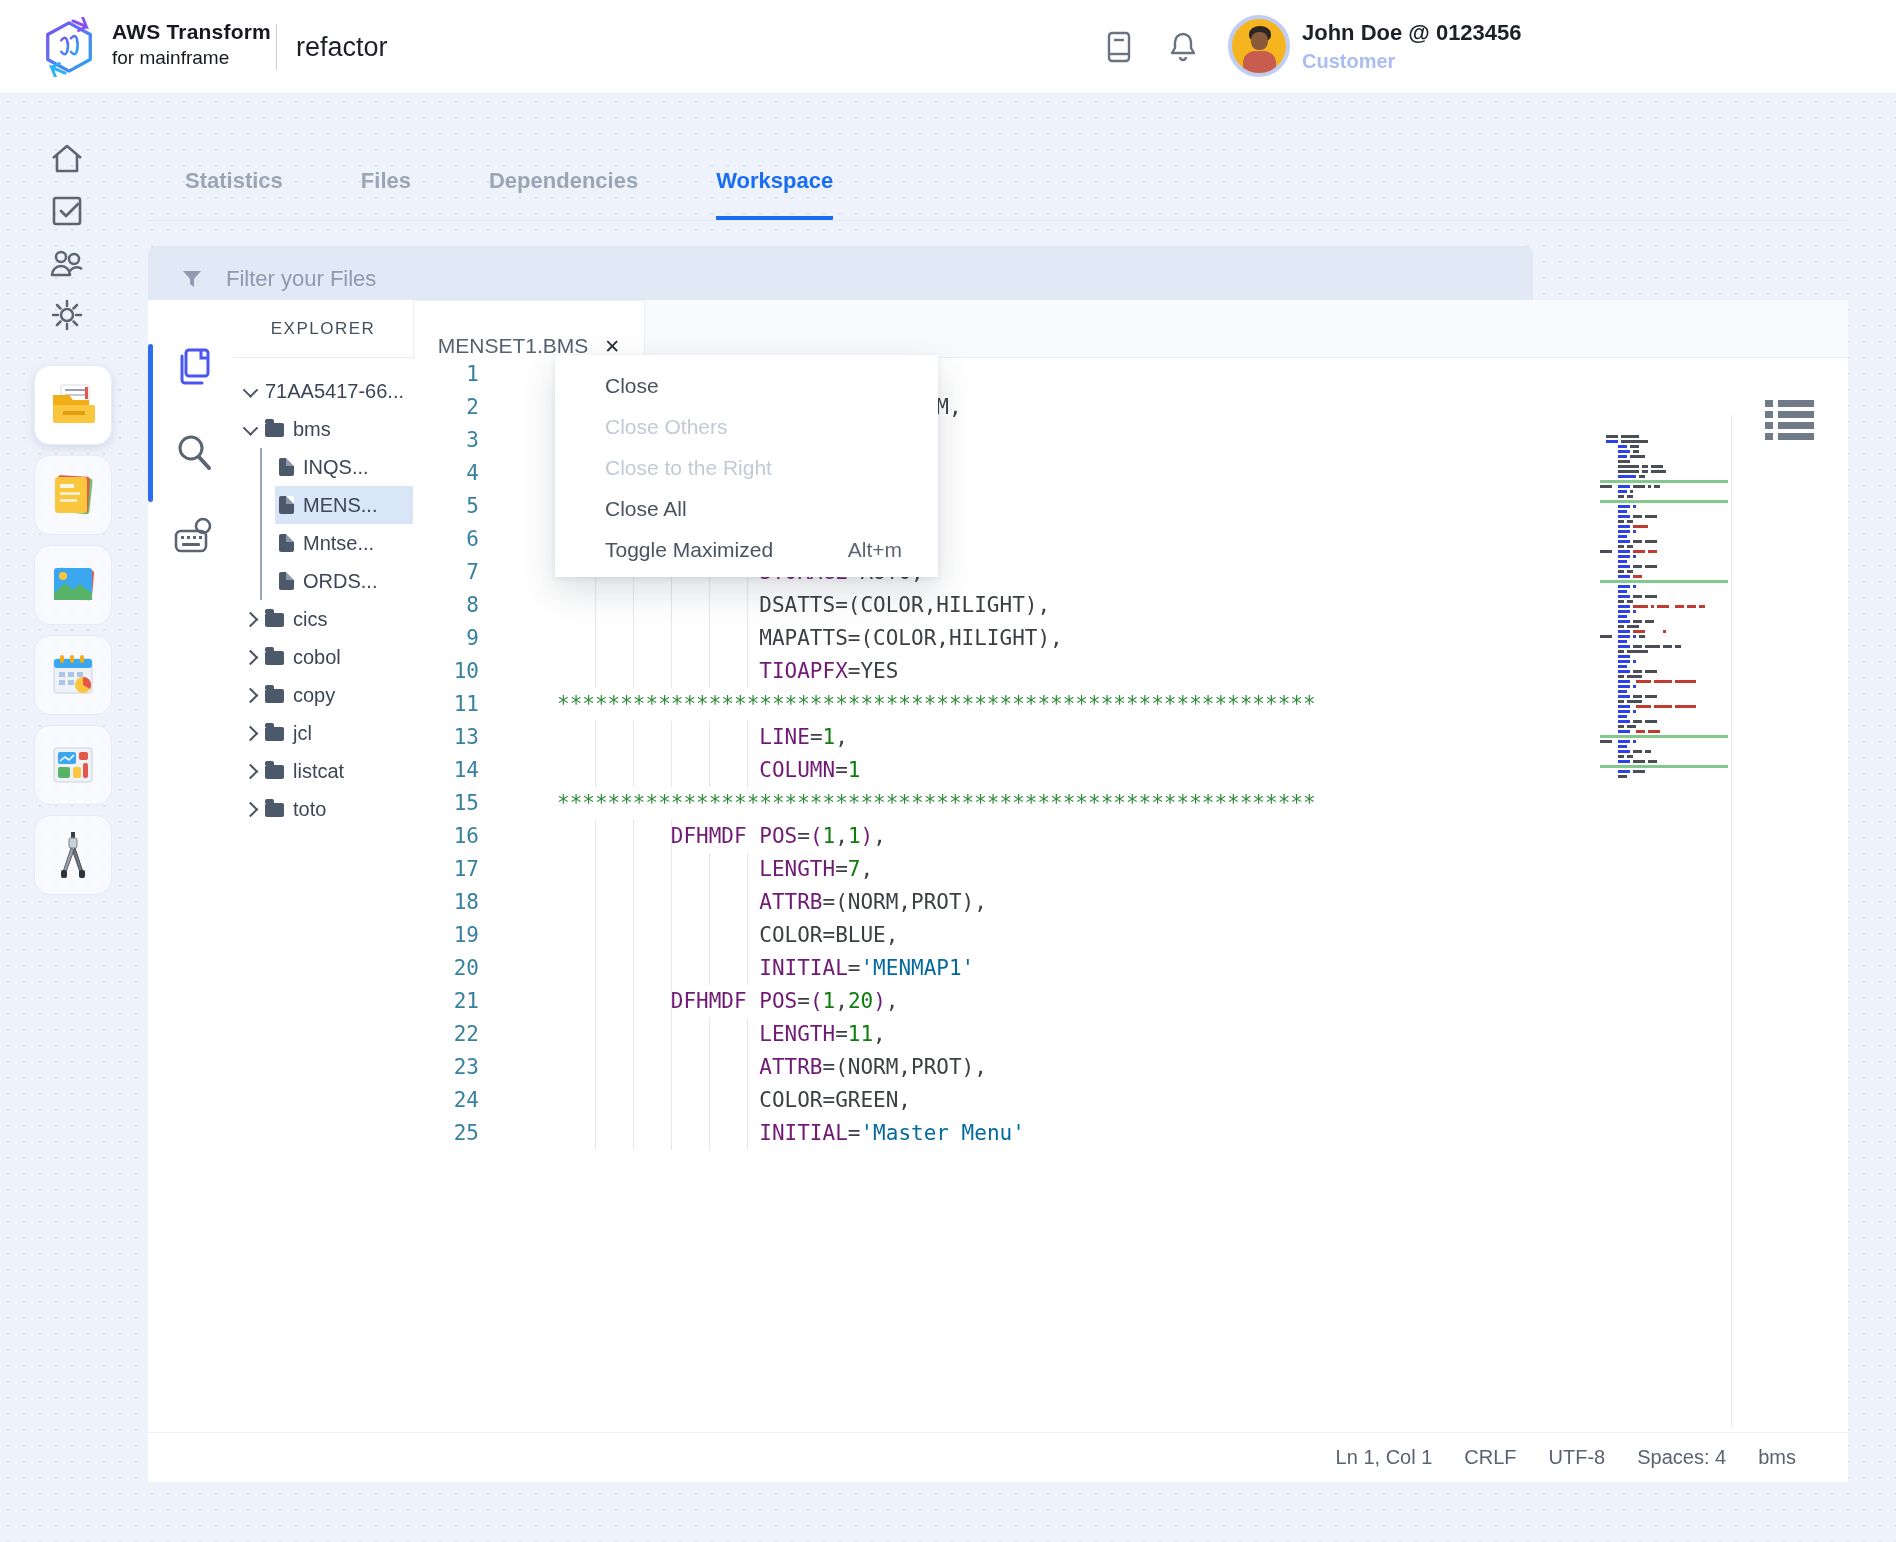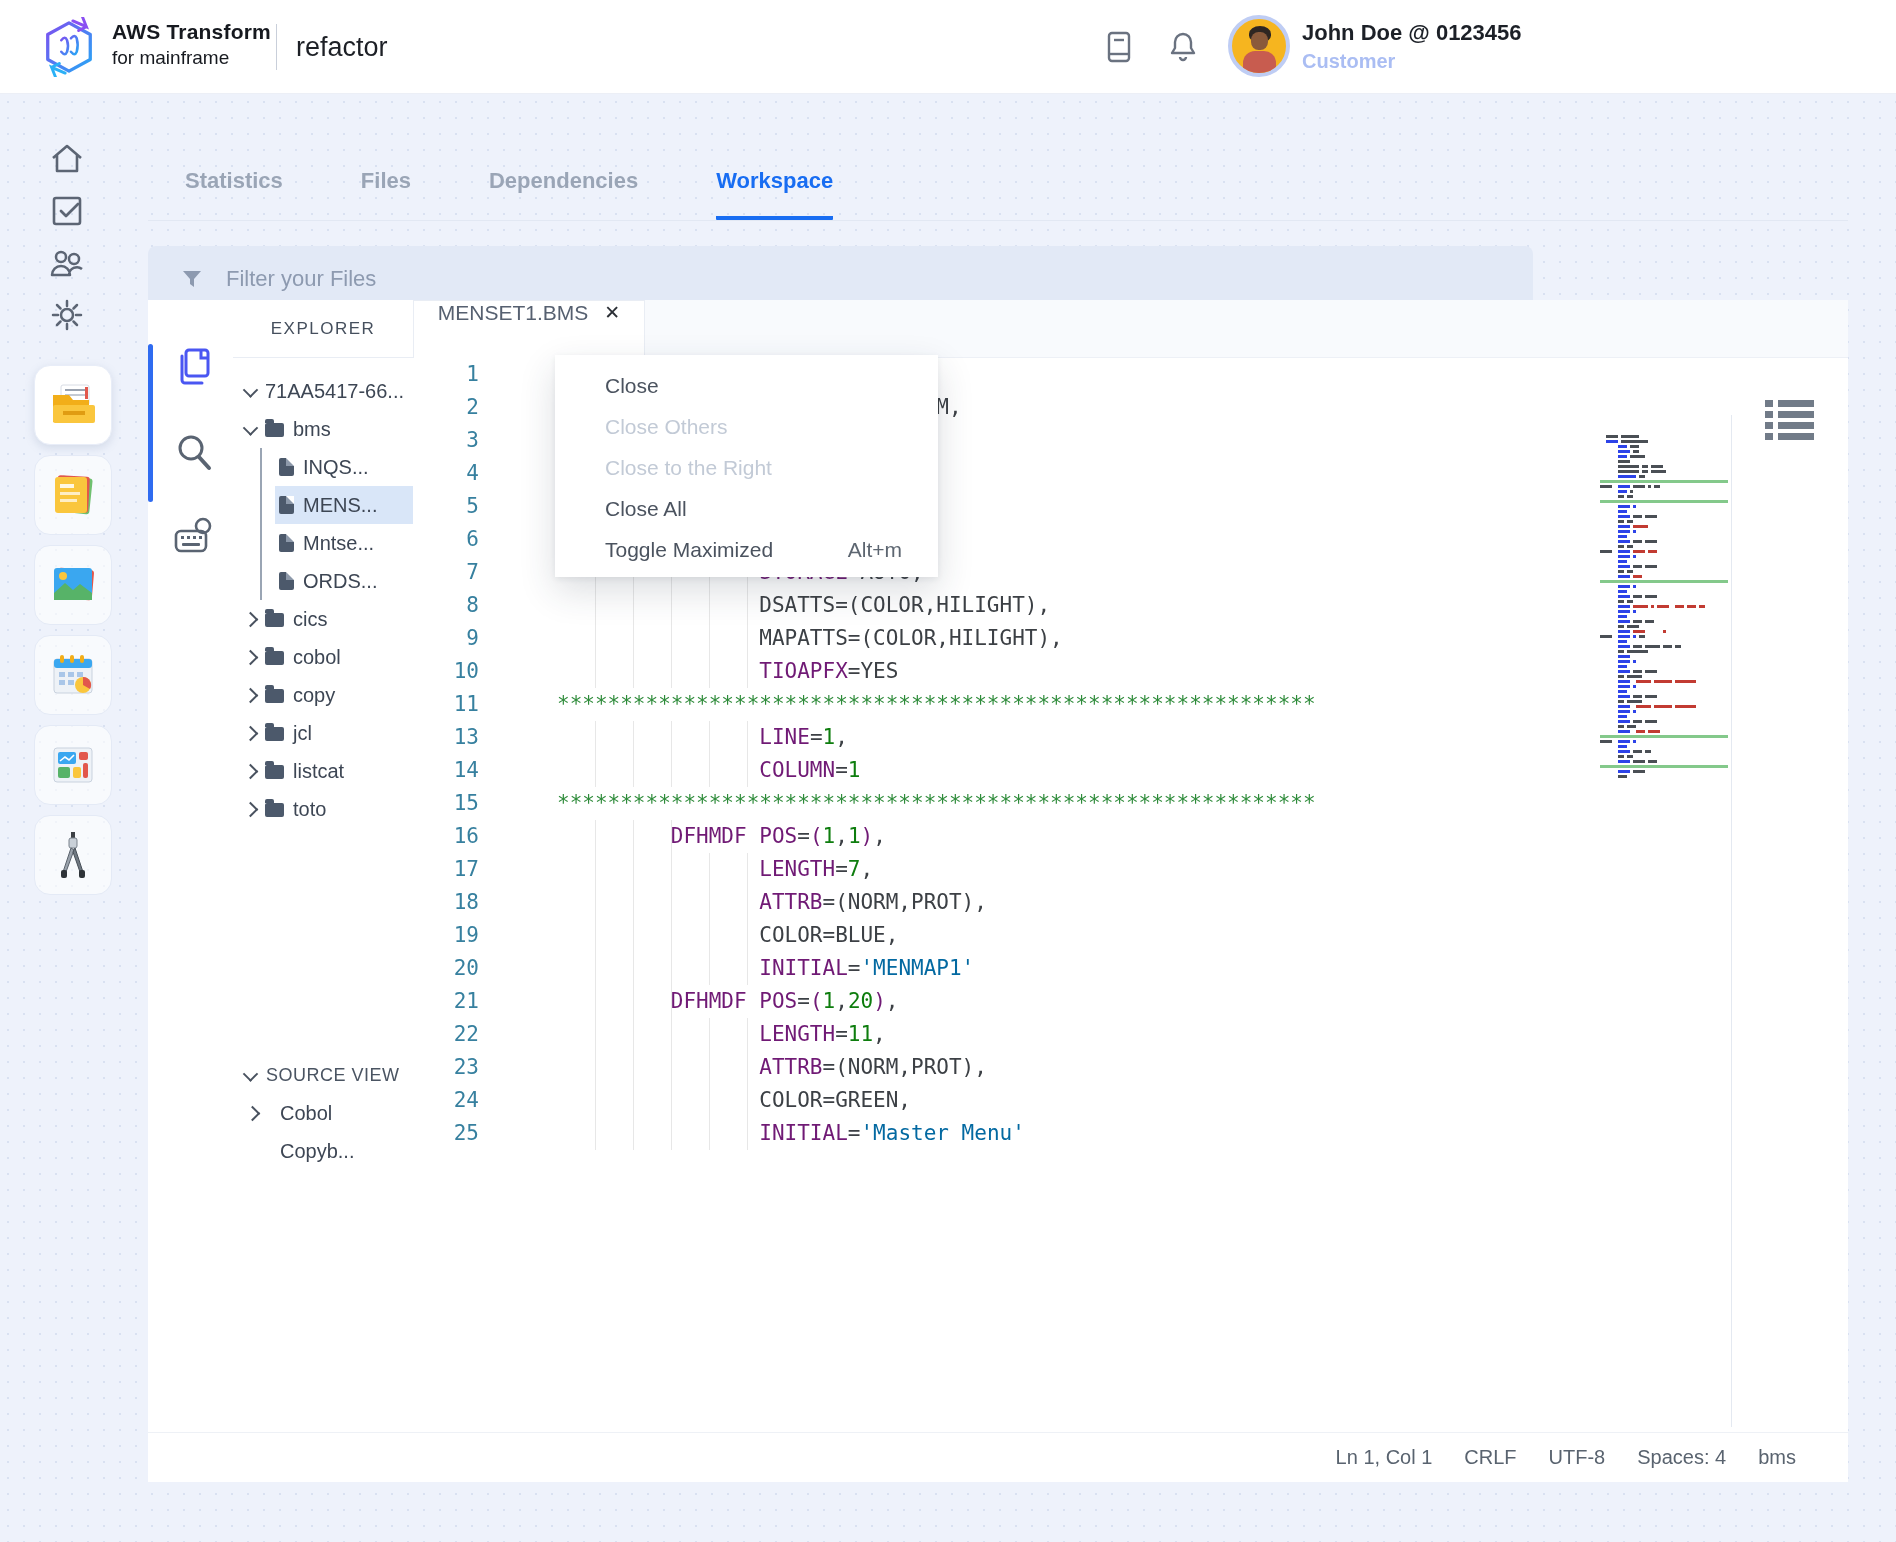--- a/index.html
+++ b/index.html
@@ -57,21 +57,21 @@
   .fgroup{margin-left:15px;border-left:2px solid #9aa5b4;padding-left:17px}
   .fgroup .trow{padding:0 6px 0 4px;margin-left:-4px}
   .fgroup .trow.sel{background:#d9e6f8}
   .srcview{margin-top:auto;margin-bottom:262px;padding-left:12px;font-size:20px;color:#49525f}
   .srcview .hd{display:flex;gap:10px;align-items:center;height:38px;font-size:18px;letter-spacing:.5px;color:#4a5462}
   .srcview .it{display:flex;gap:22px;align-items:center;height:38px;padding-left:2px;color:#3d4654}
   .srcview .it.noch{padding-left:35px}
   
   .editor{position:absolute;left:265px;top:0;right:0;height:1132px}
   .tabbar{position:absolute;left:0;top:0;right:0;height:58px;background:#f8fafd;border-bottom:1px solid #edf0f6}
-  .etab{position:absolute;left:0;top:0;height:58px;width:232px;background:#fff;border:1px solid #e9edf4;border-bottom:none;display:flex;align-items:flex-start;justify-content:center;gap:16px;font-size:21px;color:#566070}
+  .etab{position:absolute;left:0;top:0;height:58px;width:232px;background:#fff;border:1px solid #e9edf4;border-bottom:none;display:flex;align-items:flex-end;justify-content:center;gap:16px;font-size:21px;color:#566070}
   .etab .x{font-size:19px;color:#2b2f35;cursor:pointer}
   .codewrap{position:absolute;left:0;top:58px;right:0;bottom:0;font-family:"DejaVu Sans Mono",monospace;font-size:21px}
   .cl{display:flex;height:33px;line-height:33px;white-space:pre}
   .cl .num{width:100px;text-align:right;padding-right:34px;color:#37809f;flex:0 0 auto;font-size:21px}
   .cl .code{position:relative;padding-left:44px}
   .g{position:absolute;top:0;bottom:0;width:1px;background:#e7e7e7}
   .tk-p{color:#3c4045}.tk-k{color:#701a75}.tk-n{color:#0e7d0e}.tk-s{color:#0369a1}.tk-m{color:#2e8b3a}
   
   .menu{position:absolute;left:555px;top:355px;width:383px;height:222px;background:#fff;z-index:50;
      box-shadow:0 14px 34px rgba(35,48,70,.16),0 2px 6px rgba(35,48,70,.08);padding-top:10px}
@@ -317,35 +317,20 @@
             <span class="chev right"></span>
             <span class="fold"></span>
             <span>listcat</span>
           </div>
           <div class="trow">
             <span class="chev right"></span>
             <span class="fold"></span>
             <span>toto</span>
           </div>
         </div>
-      <div class="srcview">
-        <div class="hd">
-          <span class="chev down"></span>
-          <span>SOURCE VIEW</span>
-        </div>
-        <div id="srcitems">
-            <div class="it">
-              <span class="chev right"></span>
-              <span>Cobol</span>
-            </div>
-            <div class="it noch">
-              <span>Copyb...</span>
-            </div>
-          </div>
-      </div>
     </div>
 
     <div class="editor">
       <div class="tabbar">
         <div class="etab">
           <span>MENSET1.BMS</span>
           <span class="x">✕</span>
         </div>
       </div>
       <div class="codewrap" id="codewrap">

